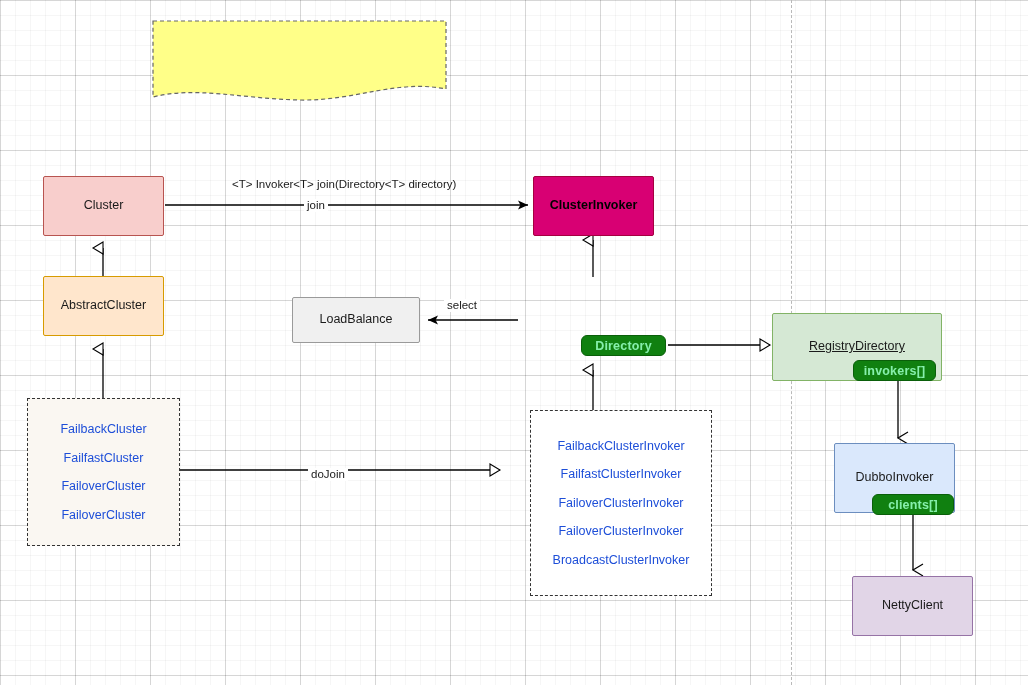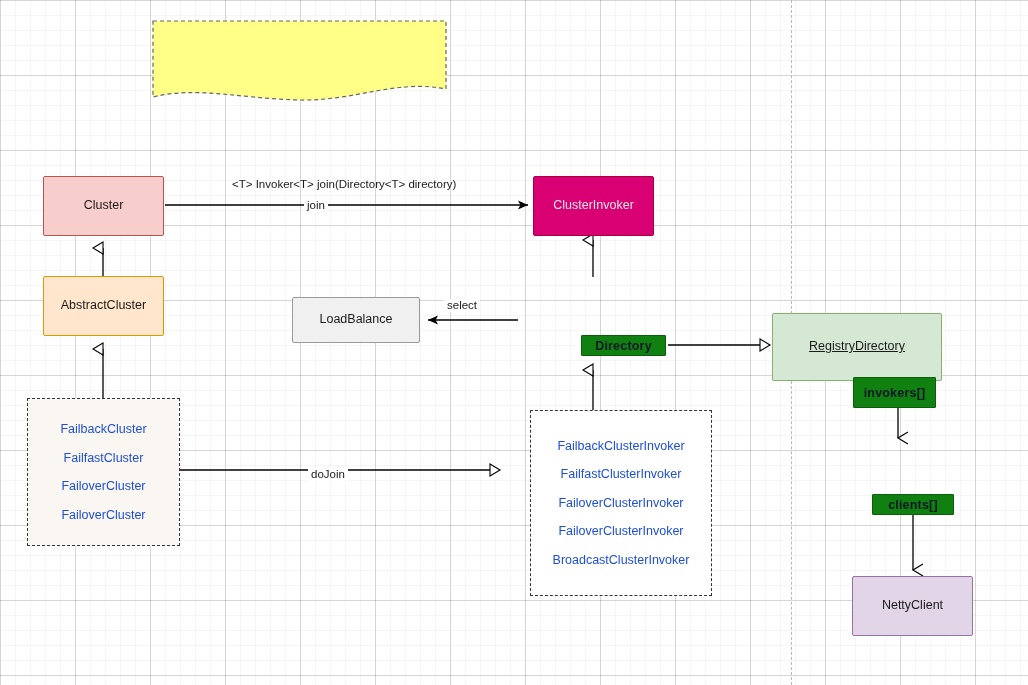--- a/index.html
+++ b/index.html
@@ -46,21 +46,21 @@
     padding: 0 6px;
   }
   
   .n-pink   { background: #f8cecc; border: 1px solid #b85450; }
   .n-orange { background: #ffe6cc; border: 1px solid #d79b00; }
   .n-gray   { background: #f0f0f0; border: 1px solid #9a9a9a; }
   .n-white  { background: #f7f7f7; border: 1px solid #999999; }
   .n-green  { background: #d5e8d4; border: 1px solid #82b366; }
   .n-blue   { background: #dae8fc; border: 1px solid #6c8ebf; }
   .n-purple { background: #e1d5e7; border: 1px solid #9673a6; }
-  .n-magenta{ background: #d80073; border: 1px solid #a50040; color:#e5e5e5; font-weight:normal; }
+  .n-magenta{ background: #d80073; border: 1px solid #a50040; color:#000000; font-weight:bold; }
 
   .dashed-group {
     position: absolute;
     box-sizing: border-box;
     background: #faf7f2;
     border: 1px dashed #333333;
     display: flex;
     flex-direction: column;
     justify-content: center;
     align-items: center;
@@ -70,22 +70,22 @@
     font-size: 12.5px;
     color: #1d4ed8;
     line-height: 1;
     padding: 8px 4px;
   }
   .badge {
     position: absolute;
     box-sizing: border-box;
     background: #108010;
     border: 1px solid #0a5f0a;
-    border-radius: 1px;
-    color: #0f172a;
+    border-radius: 6px;
+    color: #86efac;
     font-weight: bold;
     font-size: 12.5px;
     display: flex;
     align-items: center;
     justify-content: center;
     letter-spacing: 0.2px;
   }
   .edge-label {
     position: absolute;
     font-size: 11.5px;
@@ -199,24 +199,27 @@
     <span>Directory</span>
   </div>
 
   <div class="node n-gray" style="left:292px; top:297px; width:128px; height:46px;">
     <span class="node-label">LoadBalance</span>
   </div>
 
   <div class="node n-green" style="left:772px; top:313px; width:170px; height:68px; align-items:flex-start; padding-top:25px;text-decoration:underline;">
     <span class="node-label">RegistryDirectory</span>
   </div>
-  <div class="badge" style="left:853px; top:377px; width:83px; height:31px;">
+  <div class="badge" style="left:853px; top:360px; width:83px; height:21px;">
     <span>invokers[]</span>
   </div>
 
+  <div class="node n-blue" style="left:834px; top:443px; width:121px; height:70px; align-items:flex-start; padding-top:26px;">
+    <span class="node-label">DubboInvoker</span>
+  </div>
   <div class="badge" style="left:872px; top:494px; width:82px; height:21px;">
     <span>clients[]</span>
   </div>
 
   <div class="node n-purple" style="left:852px; top:576px; width:121px; height:60px;">
     <span class="node-label">NettyClient</span>
   </div>
 
   <div class="dashed-group" style="left:27px; top:398px; width:153px; height:148px;">
     <div class="row">FailbackCluster</div>

